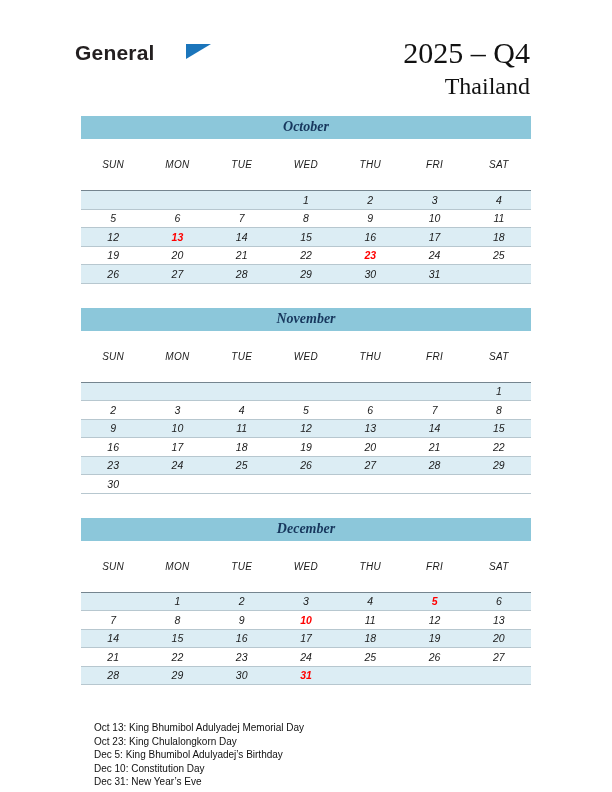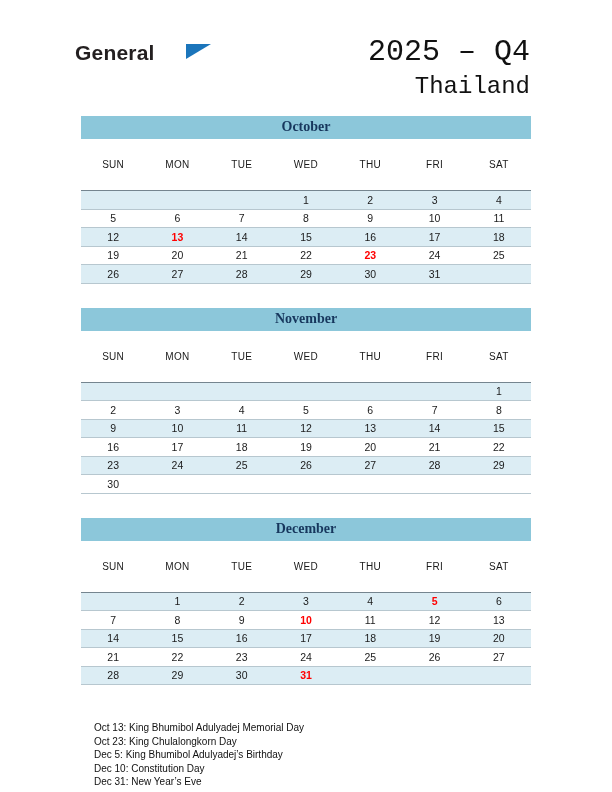--- a/index.html
+++ b/index.html
@@ -20,27 +20,27 @@
   .logo { padding-top: 6px; line-height: 1; font-weight: bold; }
   .logo-row1 { display: flex; align-items: flex-start; font-size: 21px; color: #231f20; letter-spacing: 0.2px; gap: 28px; }
   .logo-triangle {
     width: 0; height: 0;
     border-top: 15px solid var(--logo-blue, #1b75bb);
     border-right: 25px solid transparent;
     margin-left: 3px; margin-top: 2px;
   }
   .logo-row2 { font-size: 21px; color: var(--logo-blue, #1b75bb); text-align: right; margin-top: -1px; padding-right: 10px; }
 
-  .title-block { text-align: right; font-family: Liberation Mono, monospace; }
+  .title-block { text-align: right; font-family: Liberation Serif, serif; }
   .title { font-size: 30px; color: #111111; line-height: 1.1; }
   .subtitle { font-size: 24px; color: #111111; margin-top: 4px; }
 
   
   #months { margin-top: 16px; }
-  .month { width: 450px; margin: 12px auto; }
+  .month { width: 450px; margin: 12px auto; font-style: italic; }
   .month + .month { margin-top: 24px; }
   .month-header {
     background: var(--month-header-bg, #8cc7da);
     color: var(--month-title-text, #17375d);
     font-family: "Liberation Serif", serif;
     font-weight: bold; font-size: 14px;
     text-align: center; padding: 3px 0 4px;
   }
   table { width: 100%; border-collapse: collapse; table-layout: fixed; }
   thead th {

